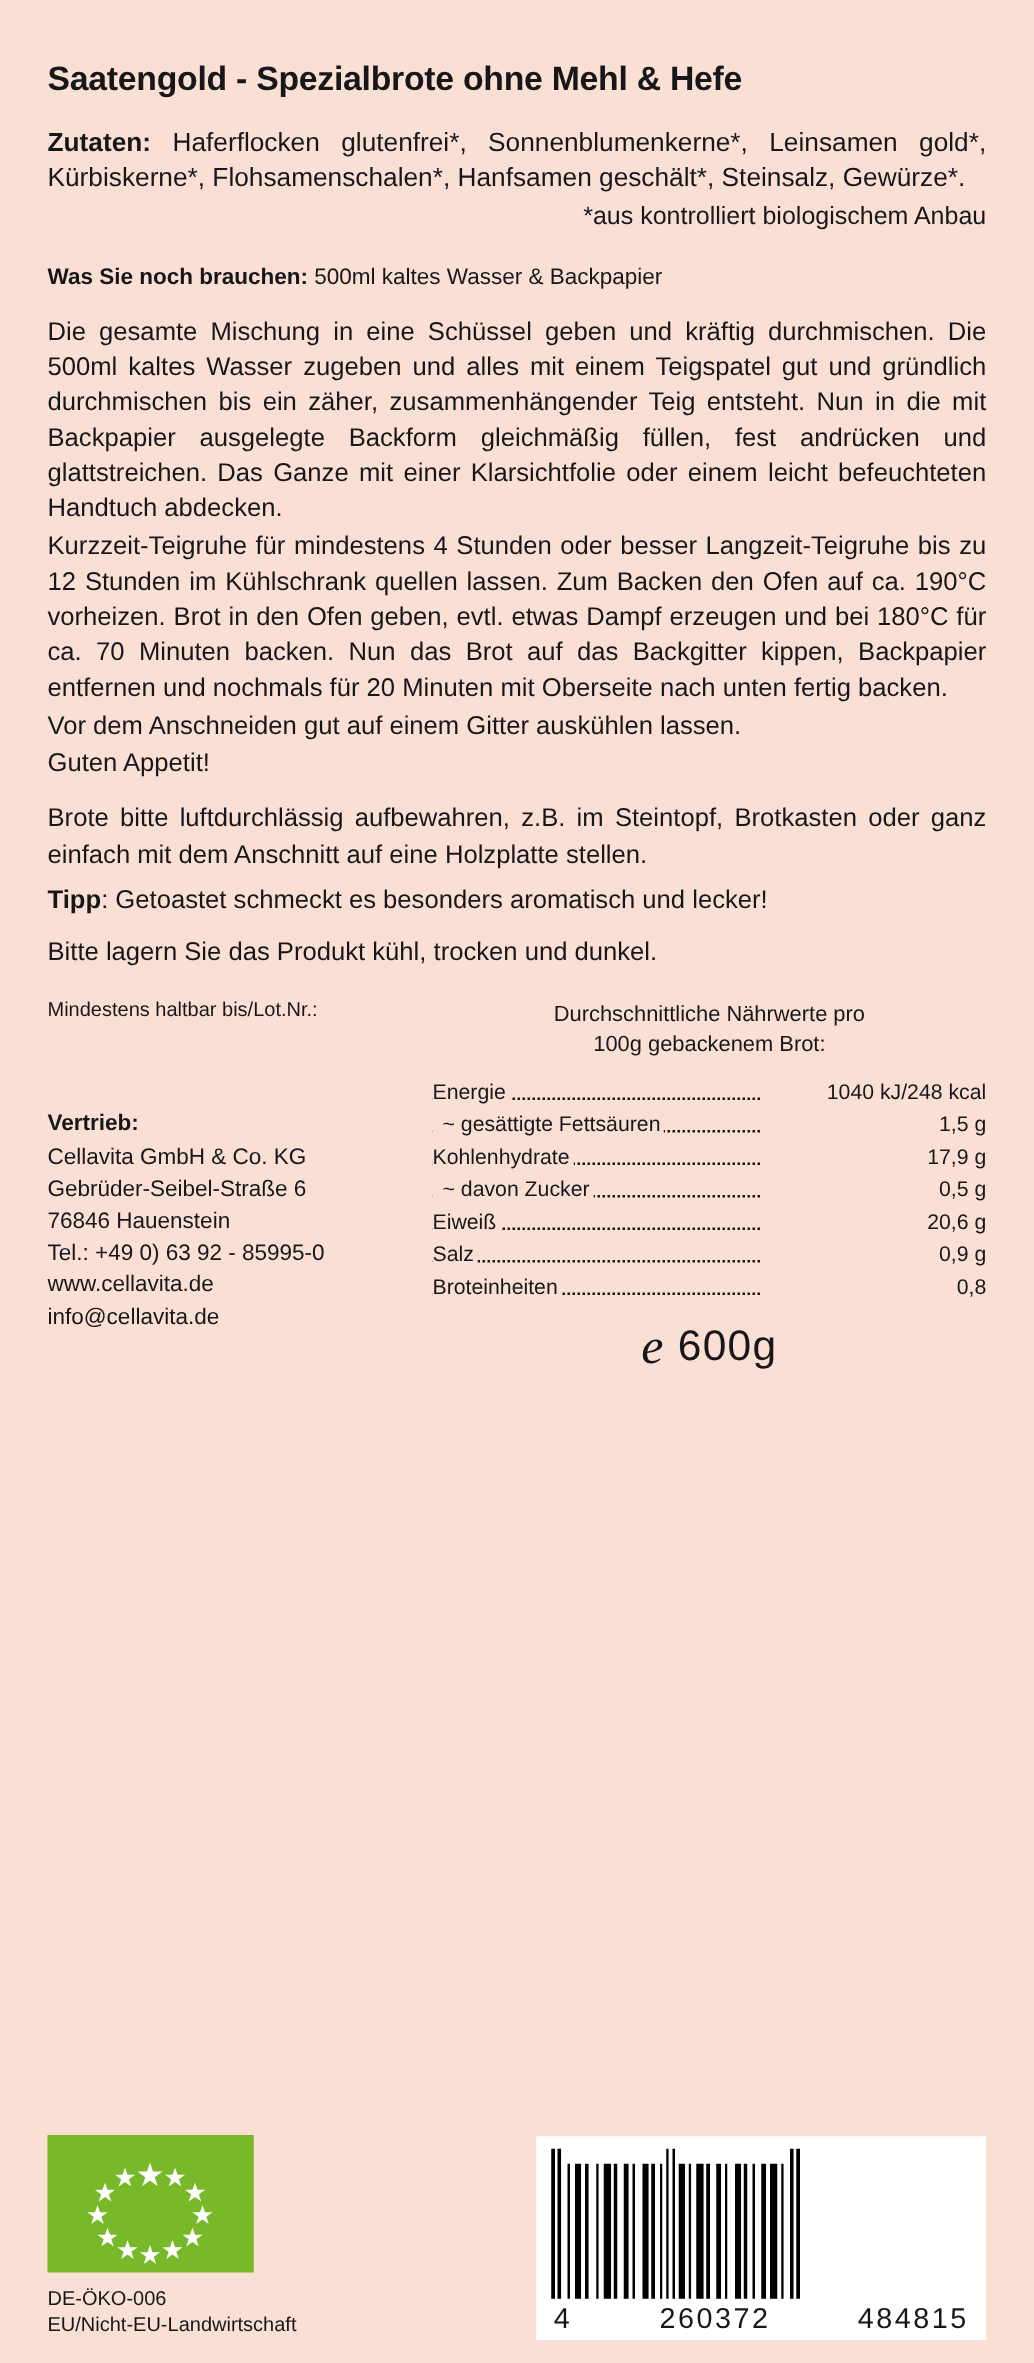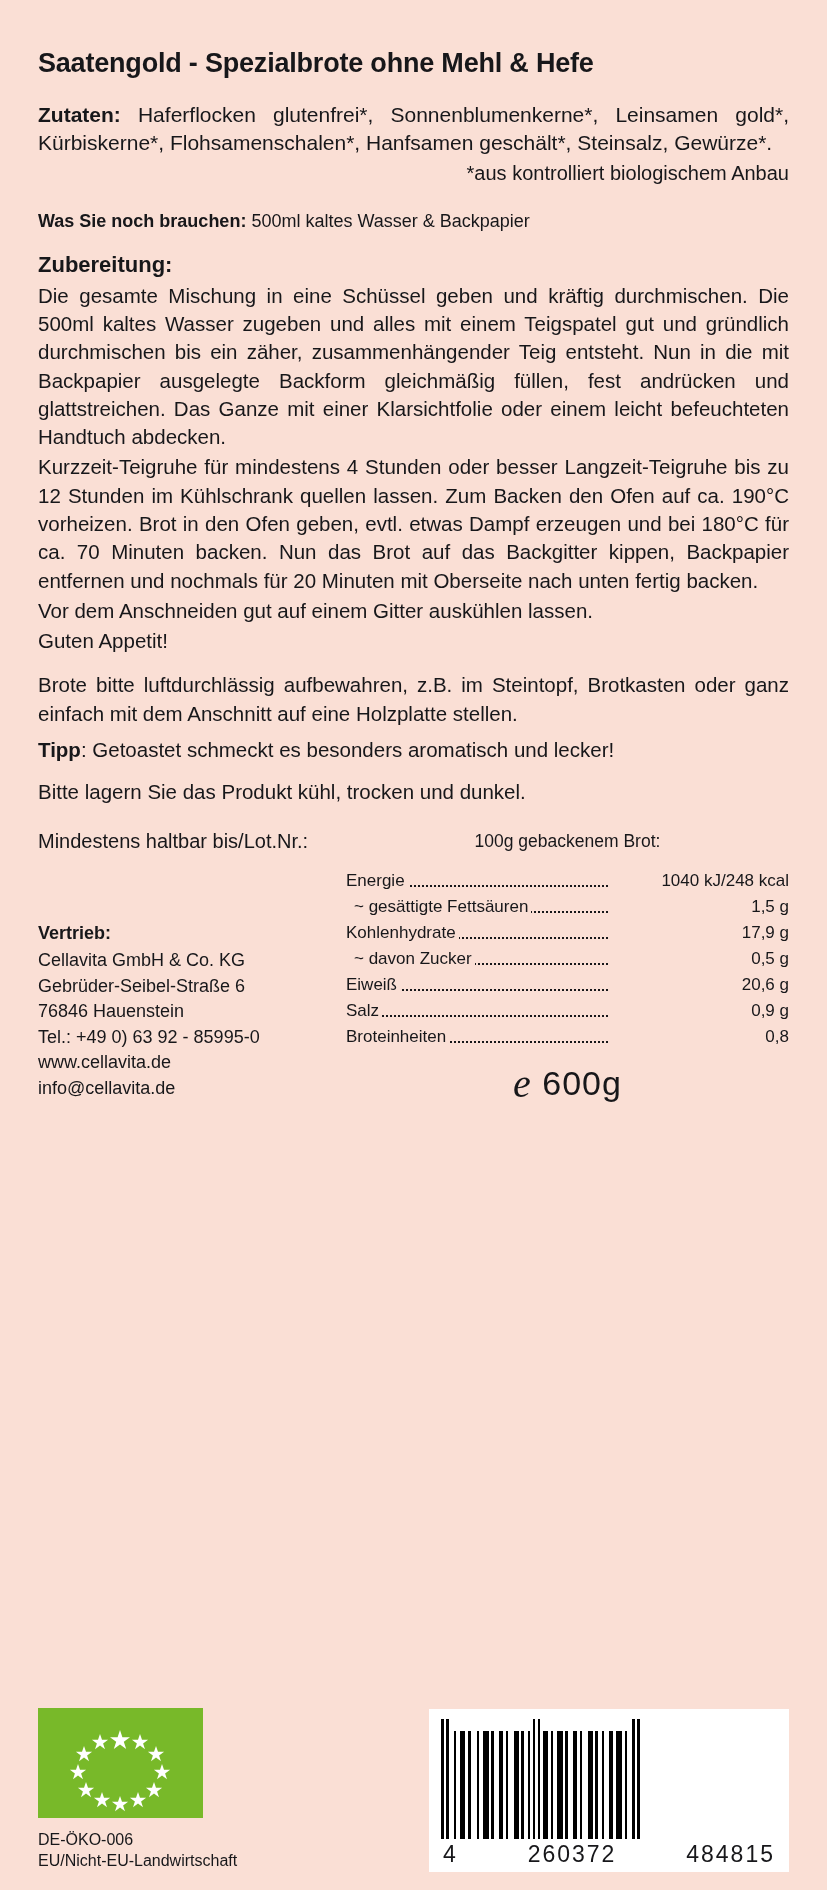--- a/index.html
+++ b/index.html
@@ -83,21 +83,21 @@
   }
   .lower-left {
     width: 300px;
     flex: 0 0 300px;
   }
   .lower-right {
     flex: 1;
     padding-left: 8px;
   }
   .mhd {
-    font-size: 20px;
+    font-size: 16px;
     margin-bottom: 70px;
   }
   .vertrieb-head {
     font-size: 18px;
     font-weight: bold;
     margin-bottom: 4px;
   }
   .vertrieb-line {
     font-size: 18px;
     line-height: 1.42;
@@ -224,21 +224,20 @@
     <b>Zutaten:</b>
     <span>Haferflocken glutenfrei*, Sonnenblumenkerne*, Leinsamen gold*, Kürbiskerne*, Flohsamenschalen*, Hanfsamen geschält*, Steinsalz, Gewürze*.</span>
   </div>
   <div class="bio-note">*aus kontrolliert biologischem Anbau</div>
 
   <div class="need">
     <b>Was Sie noch brauchen:</b>
     <span>500ml kaltes Wasser &amp; Backpapier</span>
   </div>
 
-  <div class="prep-head">Zubereitung:</div>
   <div class="para">Die gesamte Mischung in eine Schüssel geben und kräftig durchmischen. Die 500ml kaltes Wasser zugeben und alles mit einem Teigspatel gut und gründlich durchmischen bis ein zäher, zusammenhängender Teig entsteht. Nun in die mit Backpapier ausgelegte Backform gleichmäßig füllen, fest andrücken und glattstreichen. Das Ganze mit einer Klarsichtfolie oder einem leicht befeuchteten Handtuch abdecken.</div>
   <div class="para">Kurzzeit-Teigruhe für mindestens 4 Stunden oder besser Langzeit-Teigruhe bis zu 12 Stunden im Kühlschrank quellen lassen. Zum Backen den Ofen auf ca. 190°C vorheizen. Brot in den Ofen geben, evtl. etwas Dampf erzeugen und bei 180°C für ca. 70 Minuten backen. Nun das Brot auf das Backgitter kippen, Backpapier entfernen und nochmals für 20 Minuten mit Oberseite nach unten fertig backen.</div>
   <div class="para left">Vor dem Anschneiden gut auf einem Gitter auskühlen lassen.</div>
   <div class="para left">Guten Appetit!</div>
   <div class="gap"></div>
   <div class="para">Brote bitte luftdurchlässig aufbewahren, z.B. im Steintopf, Brotkasten oder ganz einfach mit dem Anschnitt auf eine Holzplatte stellen.</div>
 
   <div class="tipp">
     <b>Tipp</b><span>: Getoastet schmeckt es besonders aromatisch und lecker!</span>
   </div>
@@ -252,20 +251,21 @@
       <div class="vertrieb-line">Cellavita GmbH &amp; Co. KG</div>
       <div class="vertrieb-line">Gebrüder-Seibel-Straße 6</div>
       <div class="vertrieb-line">76846 Hauenstein</div>
       <div class="vertrieb-line">Tel.: +49 0) 63 92 - 85995-0</div>
       <div class="vertrieb-line">www.cellavita.de</div>
       <div class="vertrieb-line">info@cellavita.de</div>
     </div>
 
     <div class="lower-right">
       <div class="nutri-title">
+        <div>Durchschnittliche Nährwerte pro</div>
         <div>100g gebackenem Brot:</div>
       </div>
       <table class="nutri-table">
         <tbody>
           <tr class="nutri-row">
             <td class="nutri-name"><span class="dots"></span><span class="lbl">Energie</span></td>
             <td class="nutri-val">1040 kJ/248 kcal</td>
           </tr>
           <tr class="nutri-row indent">
             <td class="nutri-name"><span class="dots"></span><span class="lbl">~ gesättigte Fettsäuren</span></td>

